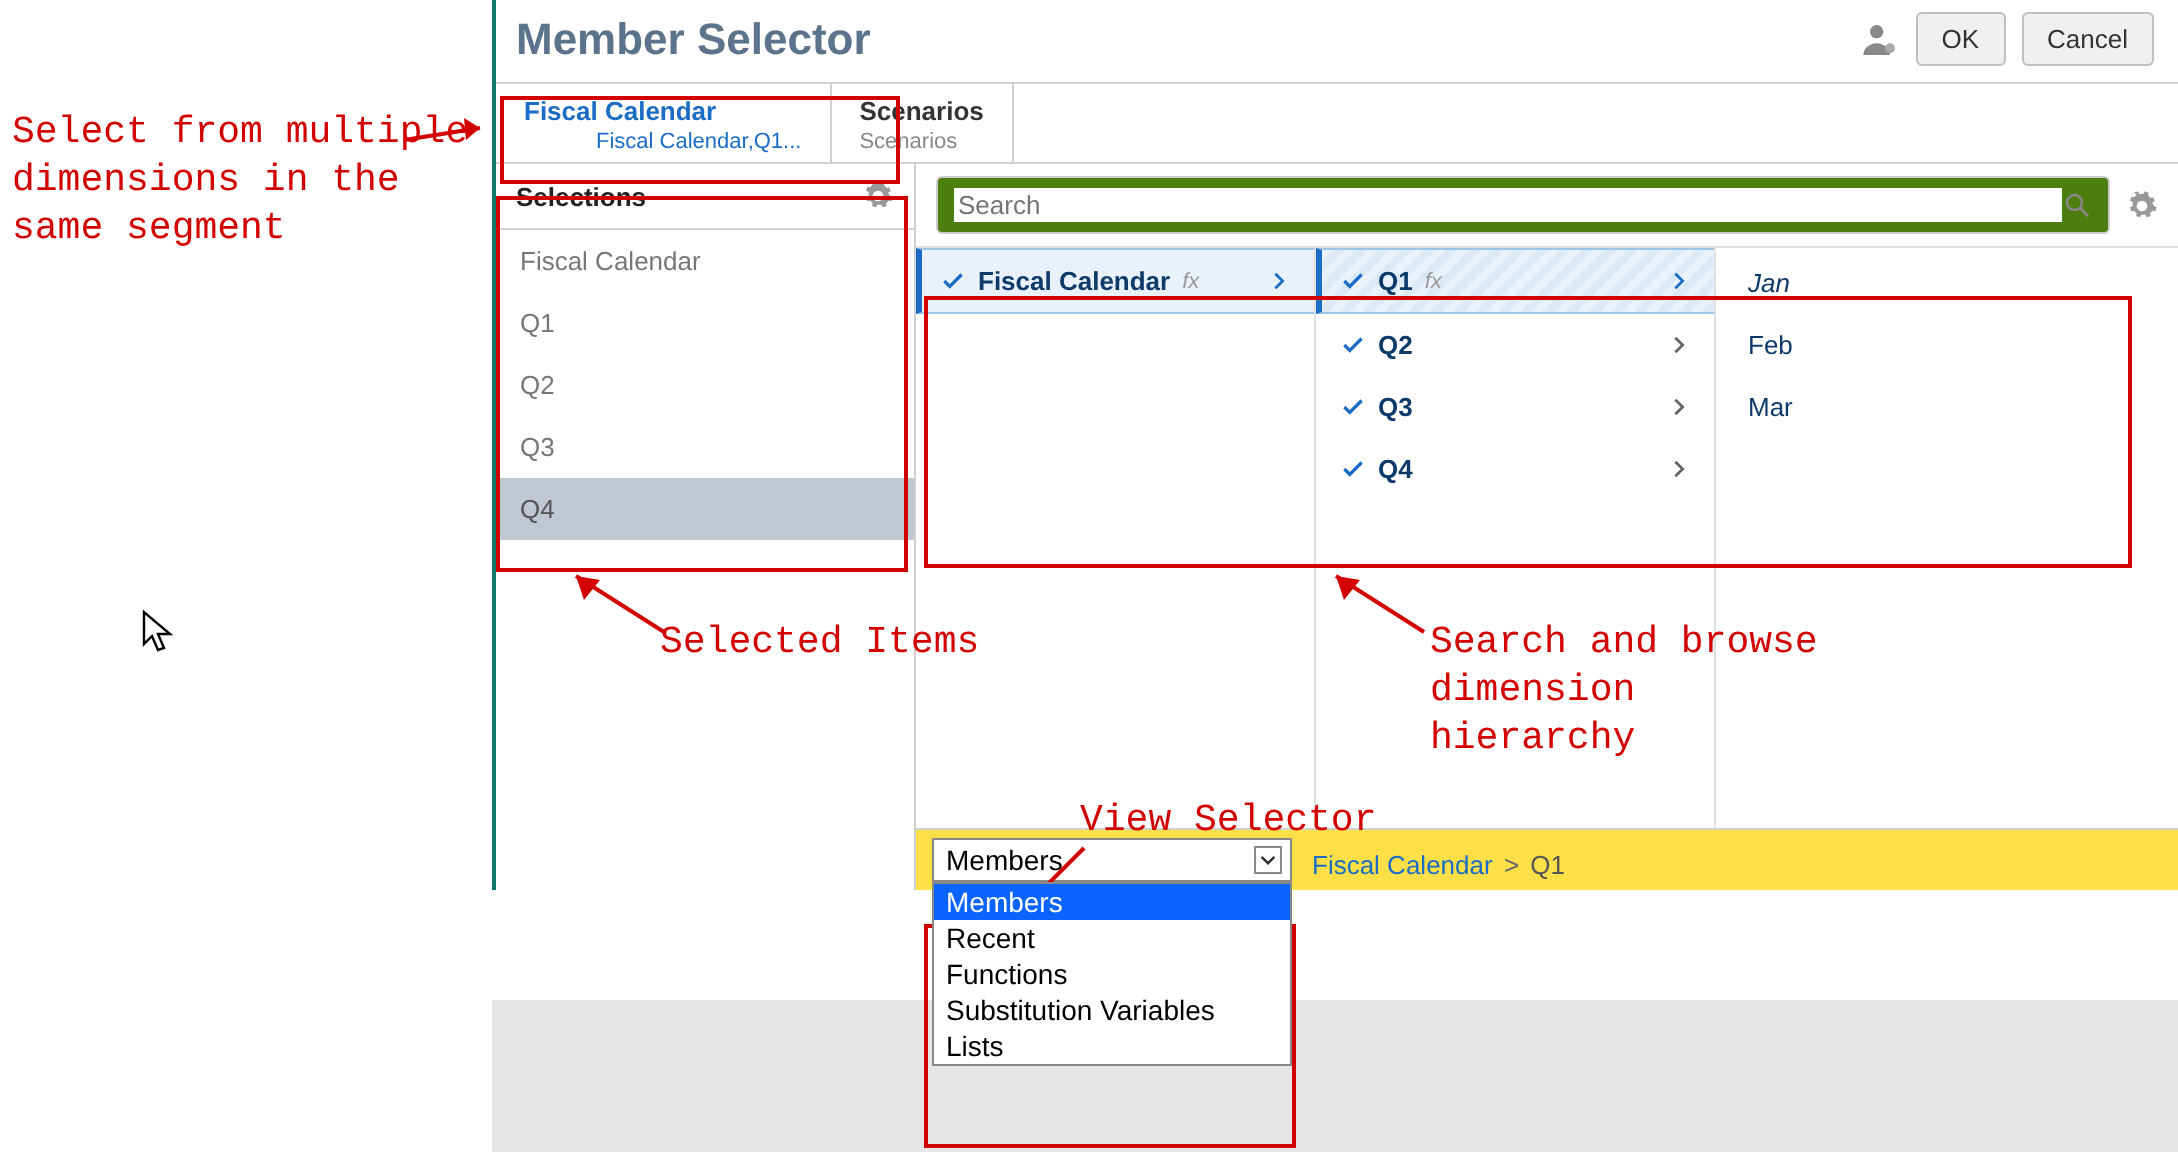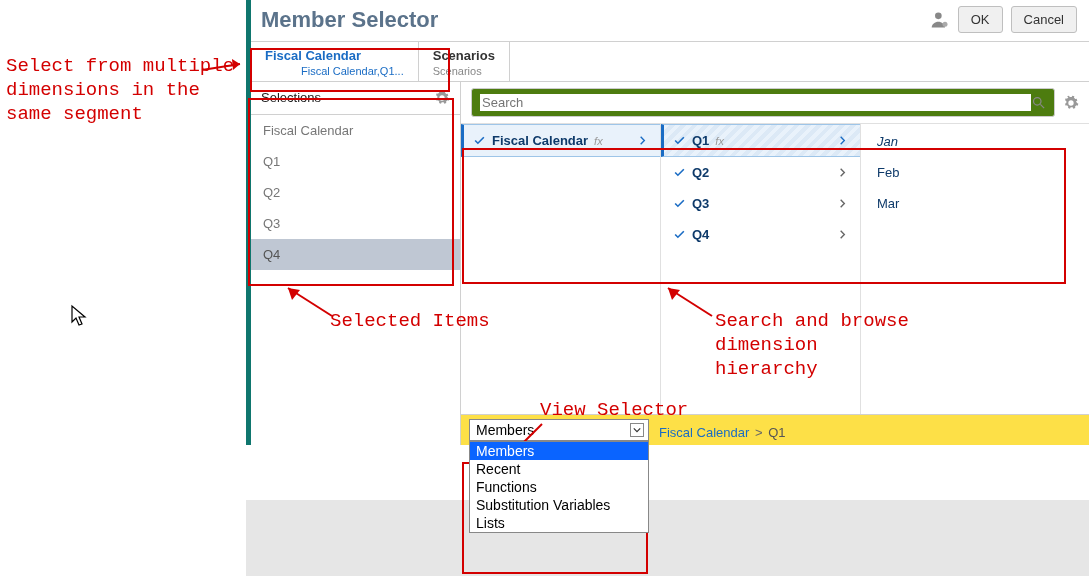--- a/index.html
+++ b/index.html
@@ -12,21 +12,21 @@
     height: 576px;
     position: relative;
     overflow: hidden;
   }
   .app {
     position: absolute;
     left: 246px;
     top: 0;
     width: 843px;
     background: #fff;
-    border-left: 5px solid #0f766e;
+    border-left: 2px solid #0f766e;
   }
   .titlebar {
     display: flex;
     justify-content: space-between;
     align-items: center;
     padding: 6px 12px 8px 10px;
     border-bottom: 1px solid #d0d0d0;
   }
   .titlebar h1 {
     margin: 0;
@@ -61,23 +61,24 @@
   .tab.inactive .tab-title { color: #333; }
   .content { display: flex; }
   .left-pane {
     width: 210px;
     border-right: 1px solid #d0d0d0;
     background: #fff;
   }
   .selections-hdr {
     display: flex;
     justify-content: space-between;
+    align-items: center;
     padding: 8px 10px;
     border-bottom: 1px solid #d0d0d0;
-    font-weight: 400;
+    font-weight: 700;
     font-size: 13px;
     color: #222;
   }
   .gear { width: 16px; height: 16px; fill: #888; cursor: pointer; }
   .sel-list { }
   .sel-item {
     padding: 8px 12px;
     color: #777;
     font-size: 13px;
     cursor: pointer;

